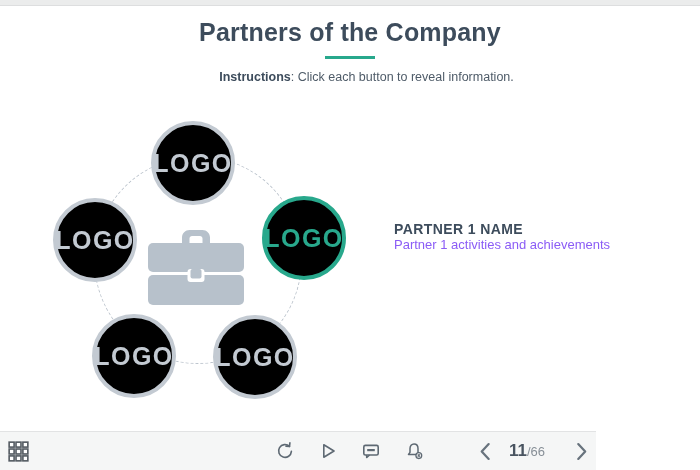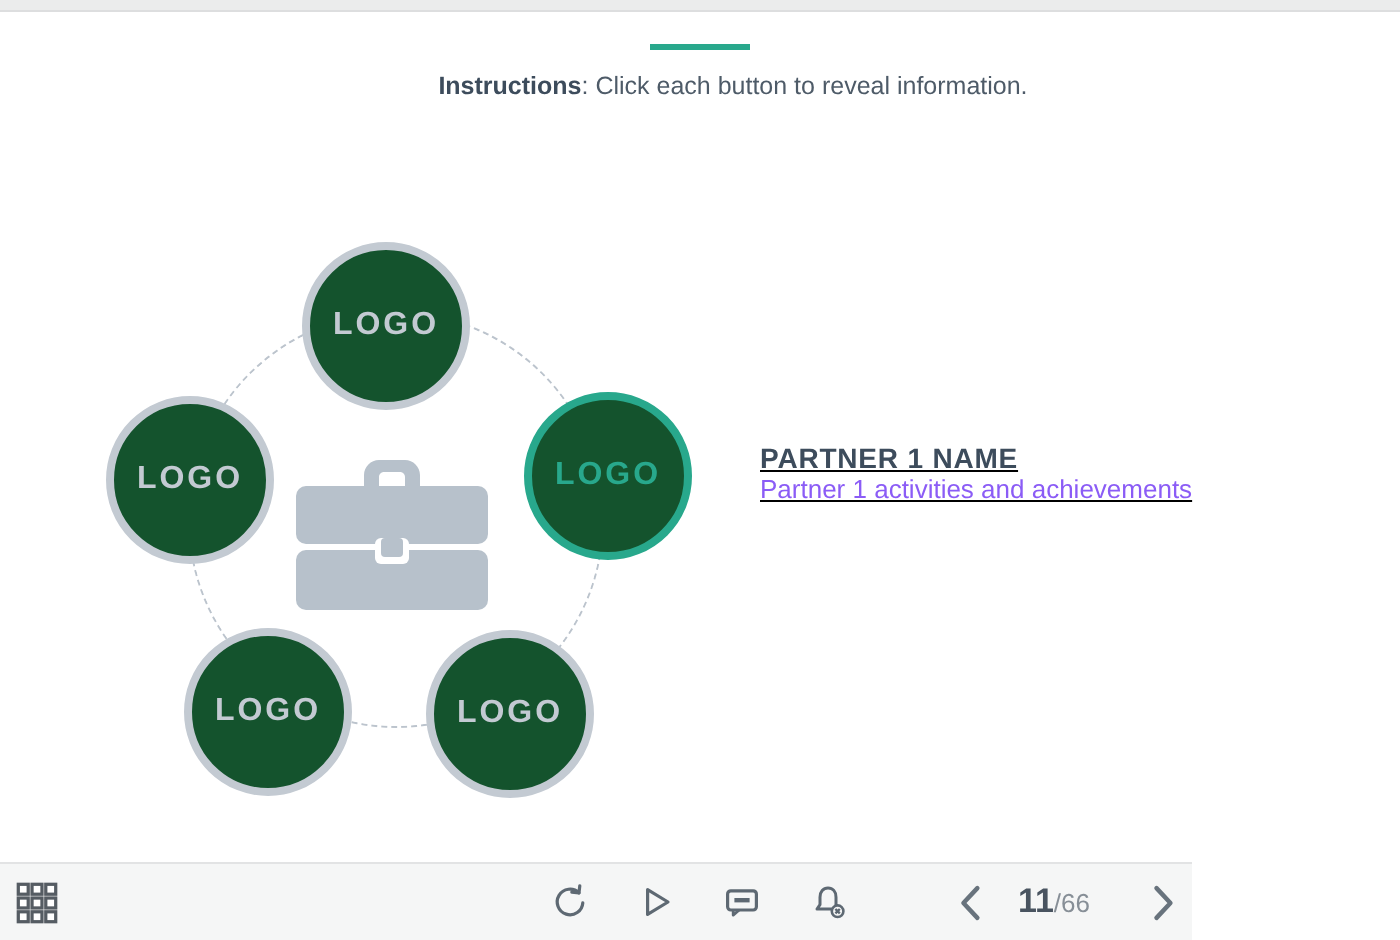--- a/index.html
+++ b/index.html
@@ -18,32 +18,32 @@
   .title { font-size:25px; font-weight:bold; color:#3d4c5c; margin-top:5px; letter-spacing:.2px; }
   .title-underline { width:50px; height:3px; background:#28a88c; margin:9px auto 0; }
   .instructions { margin-top:11px; font-size:12.5px; color:#4e5b68;padding-left:33px; }
   .instructions .bold { font-weight:bold; color:#3d4c5c; }
 
   
   .dashed-ring { position:absolute; left:94px; top:156px; width:208px; height:208px;
     border:1px dashed #bcc4cd; border-radius:50%; box-sizing:border-box; }
   .briefcase { position:absolute; left:148px; top:227px; }
   .logo-circle { position:absolute; width:84px; height:84px; box-sizing:border-box;
-    border:4px solid #c3cad2; border-radius:50%; background:#14532d;
+    border:4px solid #c3cad2; border-radius:50%; background:#000000;
     display:flex; align-items:center; justify-content:center;
-    font-weight:bold; font-size:16px; letter-spacing:1.5px; color:#c3cad2; cursor:pointer; }
+    font-weight:bold; font-size:25px; letter-spacing:1.5px; color:#c3cad2; cursor:pointer; }
   .logo-circle.active { border-color:#28a88c; color:#28a88c; }
   .pos-top { left:151px; top:121px; }
   .pos-left { left:53px;  top:198px; }
   .pos-right { left:262px; top:196px; }
   .pos-bleft { left:92px;  top:314px; }
   .pos-bright { left:213px; top:315px; }
 
   
-  .detail { position:absolute; left:380px; top:221px;text-decoration:underline; }
+  .detail { position:absolute; left:394px; top:221px; }
   .partner-name { font-size:14px; font-weight:bold; color:#3d4c5c; letter-spacing:.4px; }
   .partner-desc { font-size:13px; color:#8b5cf6; }
 
   
   .toolbar { position:absolute; left:0; bottom:0; width:596px; height:38px;
     background:#f5f6f6; border-top:1px solid #e2e3e4; }
   .tb-btn { background:none; border:none; padding:0; margin:0; cursor:pointer;
     display:flex; align-items:center; justify-content:center; }
   .tb-left { position:absolute; left:8px; top:0; height:38px; display:flex; align-items:center; }
   .tb-center { position:absolute; left:0; width:700px; top:0; height:38px;
@@ -55,20 +55,21 @@
   .page-current { font-size:17px; font-weight:bold; color:#495460; }
   .page-total { font-size:13px; color:#878f97; }
   .icon { display:flex; align-items:center; justify-content:center; }
 </style>
 </head>
 <body>
 
 <div class="top-strip"></div>
 
 <div class="header">
+  <div class="title">Partners of the Company</div>
   <div class="title-underline"></div>
   <div class="instructions"><span class="bold">Instructions</span><span>: Click each button to reveal information.</span></div>
 </div>
 
 <div class="dashed-ring"></div>
 
 <span class="briefcase icon">
   <svg width="96" height="78" viewBox="0 0 96 78">
     <g fill="#b7c1cb">
       <path d="M34 17 V10.5 C34 6.4 37.4 3 41.5 3 H54.5 C58.6 3 62 6.4 62 10.5 V17 H54.5 V11.5 C54.5 10.1 53.4 9 52 9 H44 C42.6 9 41.5 10.1 41.5 11.5 V17 Z"></path>

